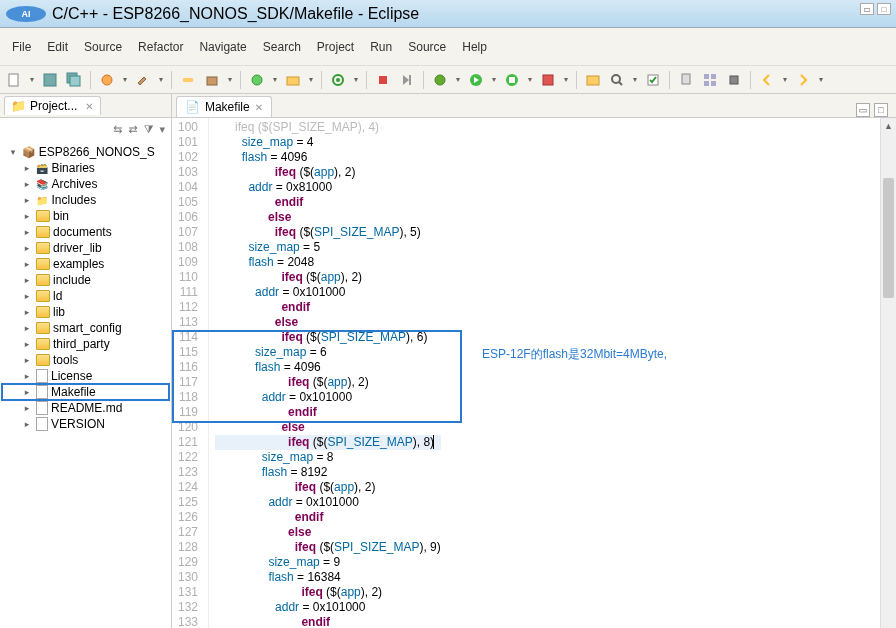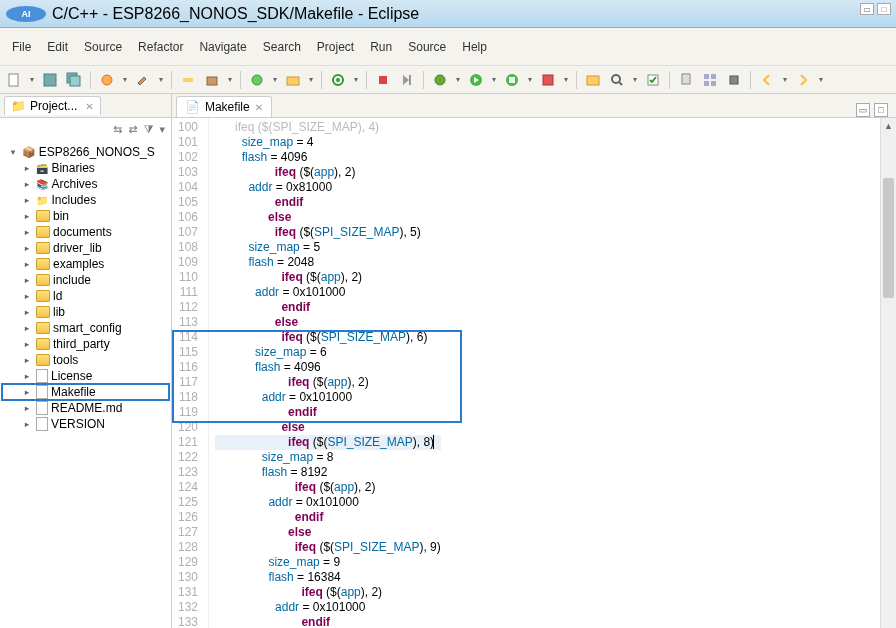--- a/index.html
+++ b/index.html
@@ -426,20 +426,21 @@
           <div>130</div>
           <div>131</div>
           <div>132</div>
           <div>133</div>
         </div>
       <div class="code" id="code"><div>      <span style="color:#bbb">ifeq ($(SPI_SIZE_MAP), 4)</span></div><div>        <span class="var">size_map</span> = 4</div><div>        <span class="var">flash</span> = 4096</div><div>        <span class="kw">ifeq</span> ($(<span class="var">app</span>), 2)</div><div>          <span class="var">addr</span> = 0x81000</div><div>        <span class="kw">endif</span></div><div>      <span class="kw">else</span></div><div>        <span class="kw">ifeq</span> ($(<span class="var">SPI_SIZE_MAP</span>), 5)</div><div>          <span class="var">size_map</span> = 5</div><div>          <span class="var">flash</span> = 2048</div><div>          <span class="kw">ifeq</span> ($(<span class="var">app</span>), 2)</div><div>            <span class="var">addr</span> = 0x101000</div><div>          <span class="kw">endif</span></div><div>        <span class="kw">else</span></div><div>          <span class="kw">ifeq</span> ($(<span class="var">SPI_SIZE_MAP</span>), 6)</div><div>            <span class="var">size_map</span> = 6</div><div>            <span class="var">flash</span> = 4096</div><div>            <span class="kw">ifeq</span> ($(<span class="var">app</span>), 2)</div><div>              <span class="var">addr</span> = 0x101000</div><div>            <span class="kw">endif</span></div><div>          <span class="kw">else</span></div><div class="cl">            <span class="kw">ifeq</span> ($(<span class="var">SPI_SIZE_MAP</span>), 8)<span class="cursor"></span></div><div>              <span class="var">size_map</span> = 8</div><div>              <span class="var">flash</span> = 8192</div><div>              <span class="kw">ifeq</span> ($(<span class="var">app</span>), 2)</div><div>                <span class="var">addr</span> = 0x101000</div><div>              <span class="kw">endif</span></div><div>            <span class="kw">else</span></div><div>              <span class="kw">ifeq</span> ($(<span class="var">SPI_SIZE_MAP</span>), 9)</div><div>                <span class="var">size_map</span> = 9</div><div>                <span class="var">flash</span> = 16384</div><div>                <span class="kw">ifeq</span> ($(<span class="var">app</span>), 2)</div><div>                  <span class="var">addr</span> = 0x101000</div><div>                <span class="kw">endif</span></div></div>
 
       <div class="hl-box" style="left:0; top:212px; width:290px; height:93px;"></div>
 
       <div class="annotation" style="left:310px; top:228px;">
+        <div>ESP-12F的flash是32Mbit=4MByte,</div>
       </div>
     </div>
     <div class="vscroll">
       <div class="arr up">▲</div>
       <div class="thumb"></div>
       <div class="arr dn">▼</div>
     </div>
   </div>
 </div>
 

